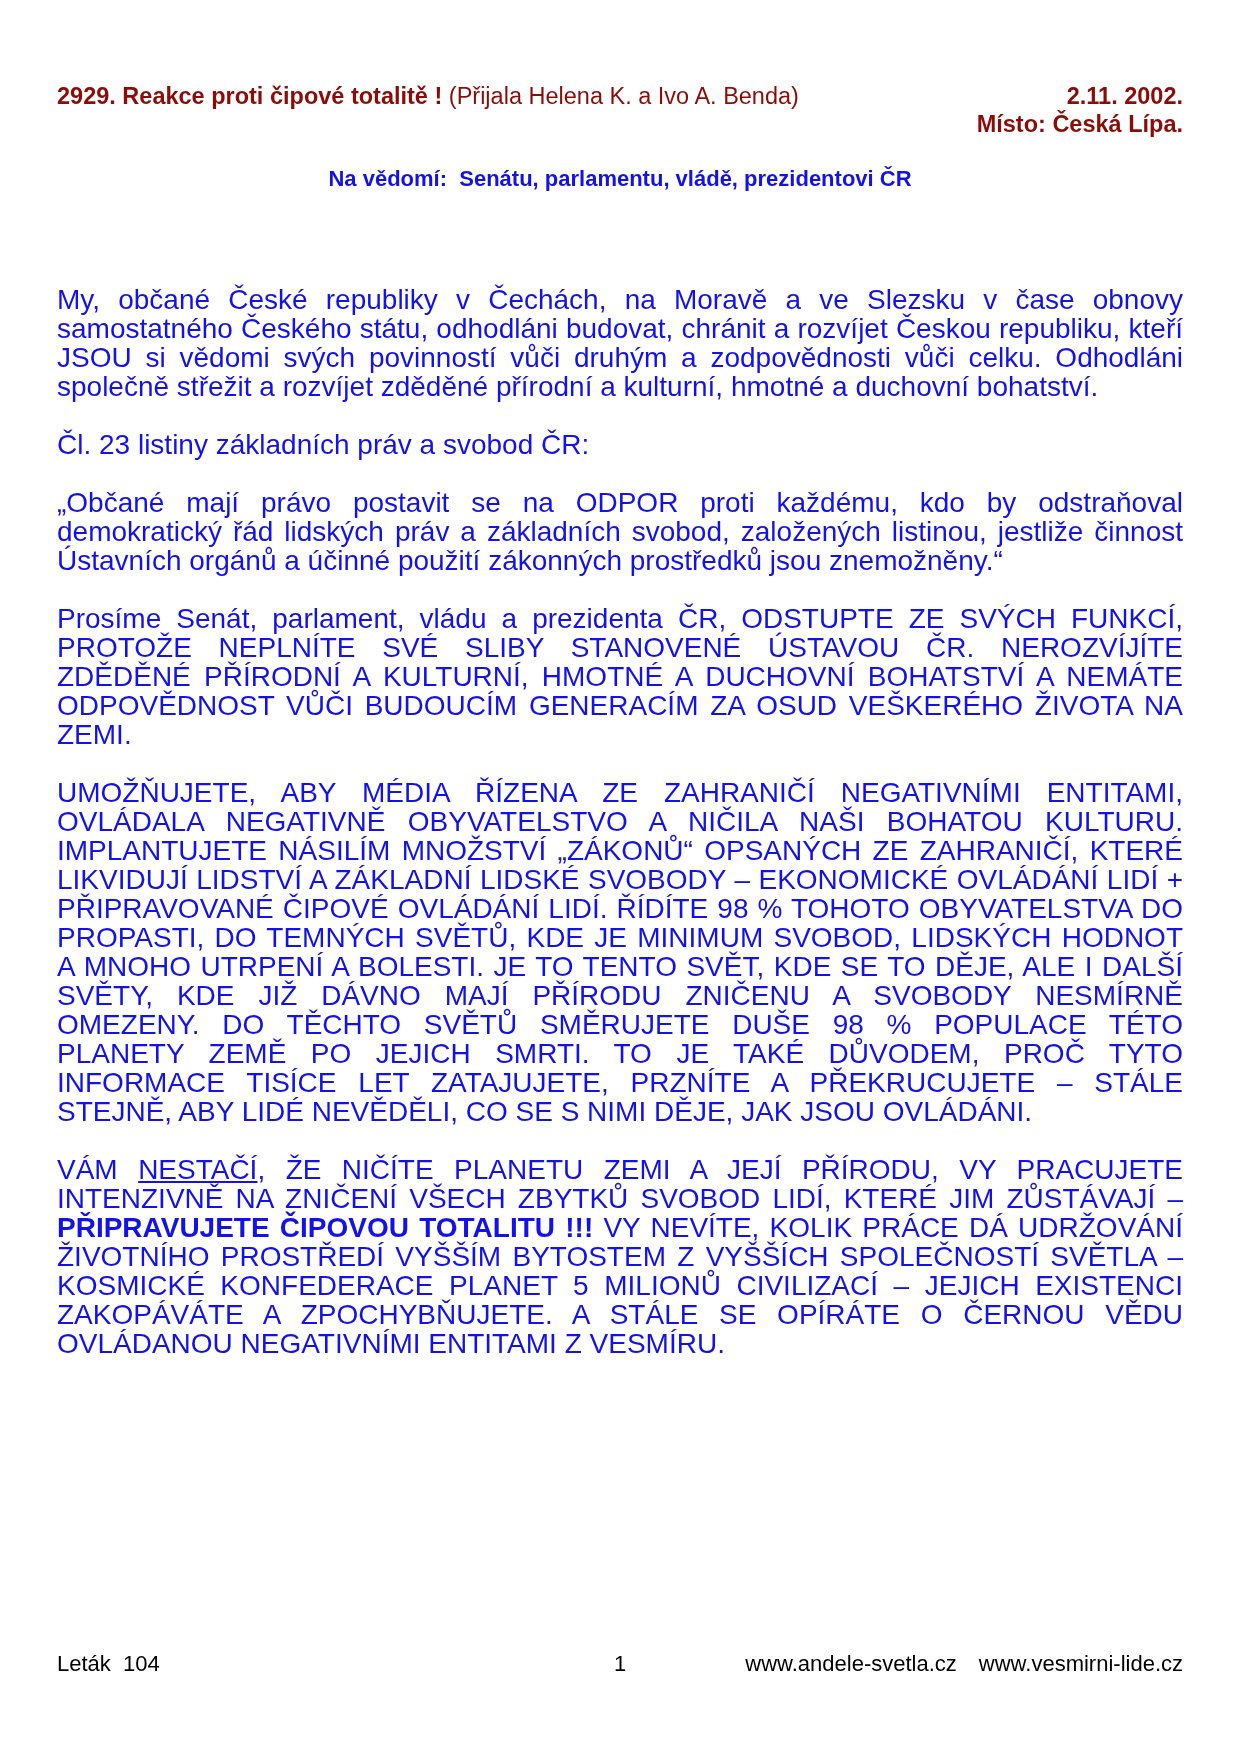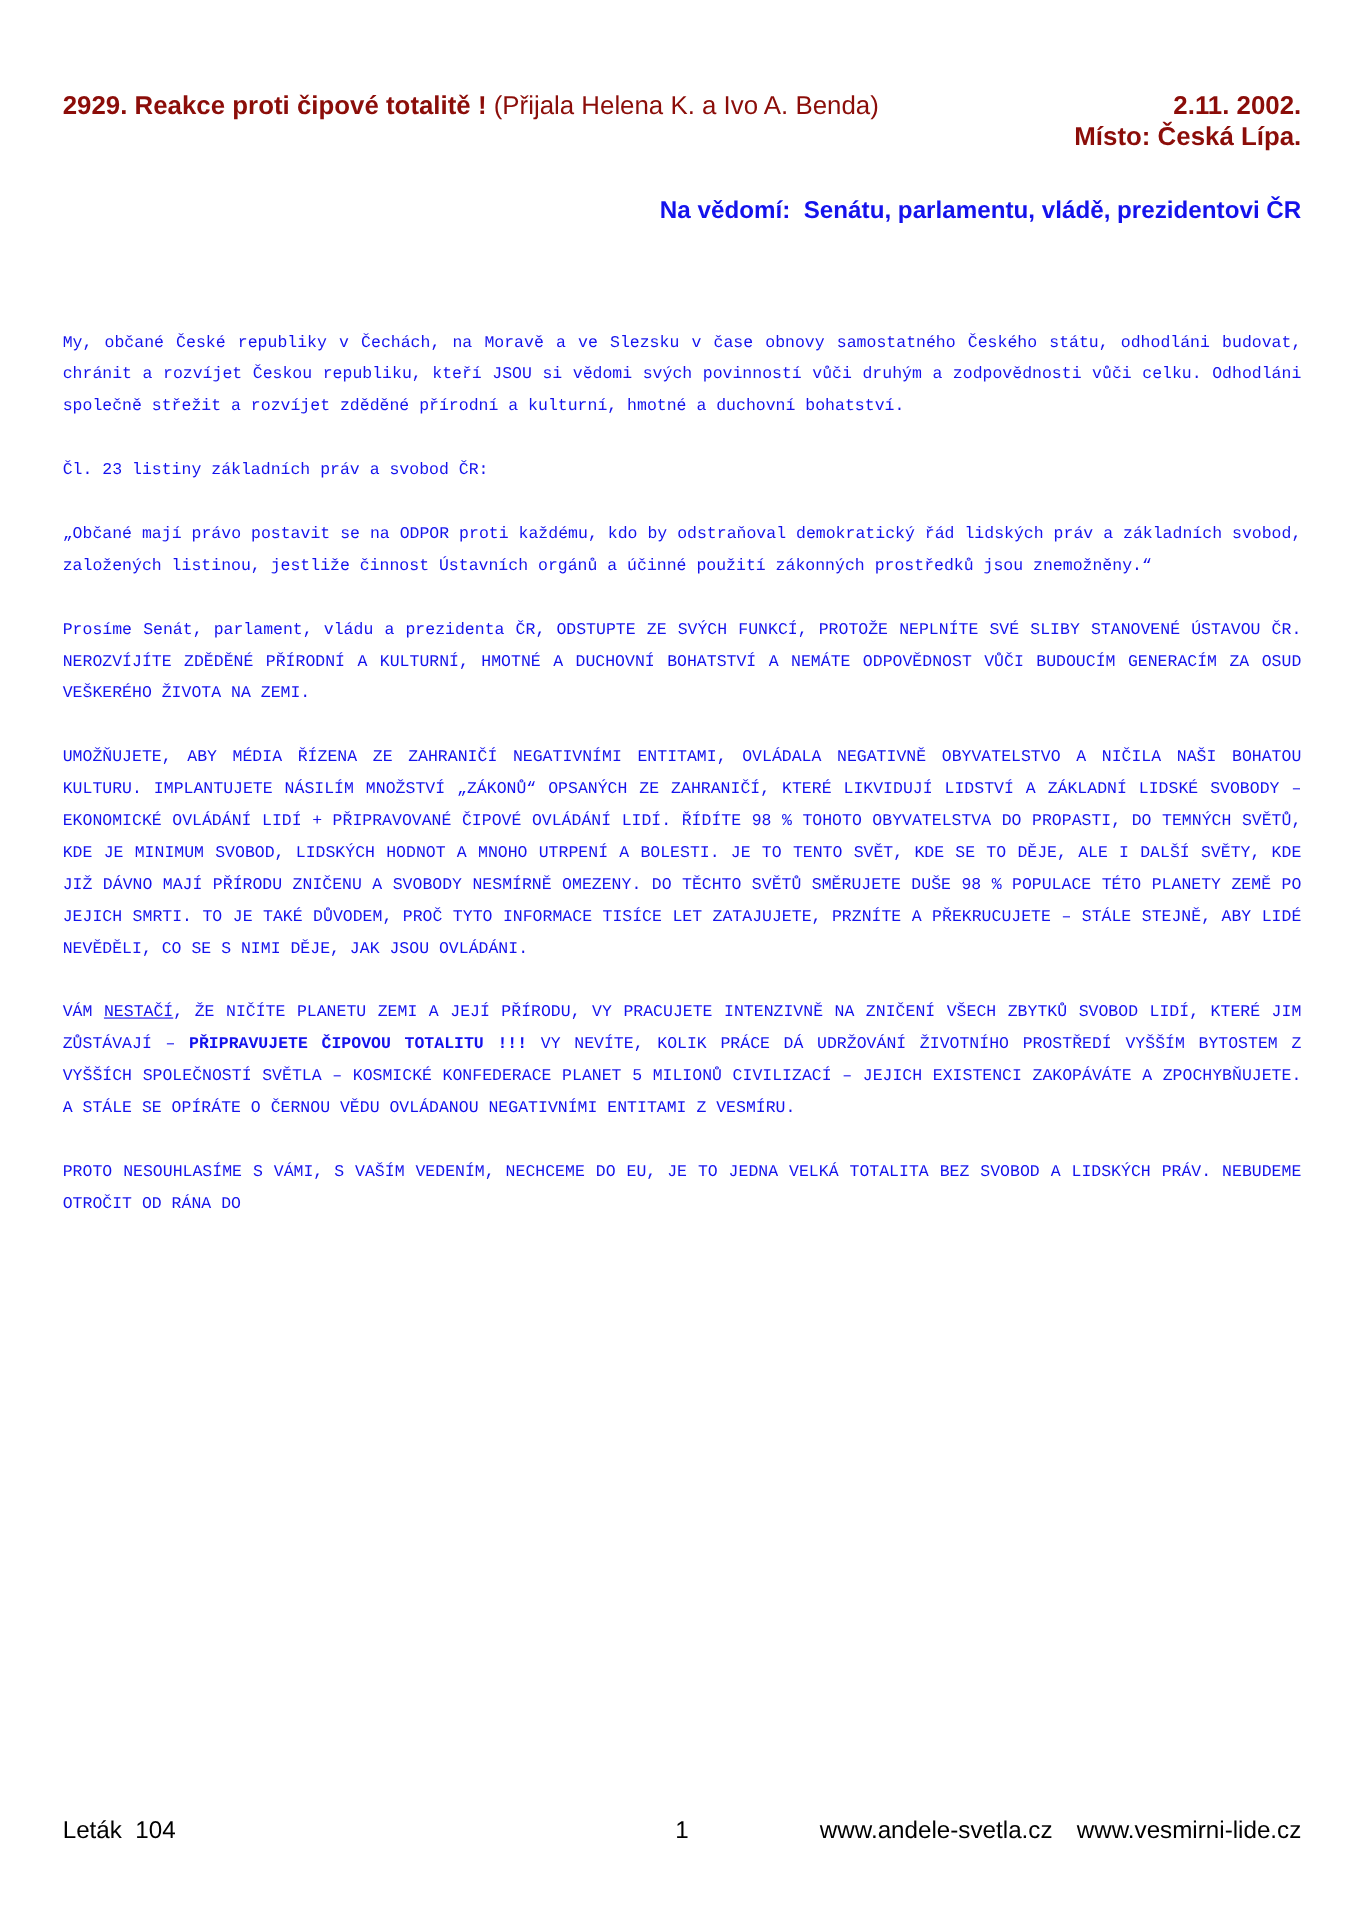--- a/index.html
+++ b/index.html
@@ -52,36 +52,35 @@
     font-size: 46px;
     line-height: 1;
     white-space: nowrap;
     transform: scaleX(0.9);
     transform-origin: center center;
     letter-spacing: 0px;
   }
 
   
   .notice {
-    margin-top: 40px;
-    text-align: right;
+    margin-top: 28px;
+    text-align: center;
     color: var(--body-blue);
     font-weight: bold;
     font-size: 22px;
     white-space: pre-wrap;
   }
 
   
   .doc-body {
     margin-top: 93px;
     color: var(--body-blue);
-    font-size: 15px;
+    font-size: 28px;
     line-height: 29px;
     text-align: justify;
-    font-family: Liberation Mono, monospace;
   }
   .doc-body p { margin-bottom: 29px; }
   .doc-body .u { text-decoration: underline; }
   .doc-body .b { font-weight: bold; }
 
   
   .doc-footer {
     position: absolute;
     left: 57px;
     right: 57px;
@@ -112,21 +111,20 @@
 
   <div class="notice">Na vědomí:  Senátu, parlamentu, vládě, prezidentovi ČR</div>
 
   <div class="doc-body">
     <p>My, občané České republiky v Čechách, na Moravě a ve Slezsku v čase obnovy samostatného Českého státu, odhodláni budovat, chránit a rozvíjet Českou republiku, kteří JSOU si vědomi svých povinností vůči druhým a zodpovědnosti vůči celku. Odhodláni společně střežit a rozvíjet zděděné přírodní a kulturní, hmotné a duchovní bohatství.</p>
     <p>Čl. 23 listiny základních práv a svobod ČR:</p>
     <p>„Občané mají právo postavit se na ODPOR proti každému, kdo by odstraňoval demokratický řád lidských práv a základních svobod, založených listinou, jestliže činnost Ústavních orgánů a účinné použití zákonných prostředků jsou znemožněny.“</p>
     <p>Prosíme Senát, parlament, vládu a prezidenta ČR, ODSTUPTE ZE SVÝCH FUNKCÍ, PROTOŽE NEPLNÍTE SVÉ SLIBY STANOVENÉ ÚSTAVOU ČR. NEROZVÍJÍTE ZDĚDĚNÉ PŘÍRODNÍ A KULTURNÍ, HMOTNÉ A DUCHOVNÍ BOHATSTVÍ A NEMÁTE ODPOVĚDNOST VŮČI BUDOUCÍM GENERACÍM ZA OSUD VEŠKERÉHO ŽIVOTA NA ZEMI.</p>
     <p>UMOŽŇUJETE, ABY MÉDIA ŘÍZENA ZE ZAHRANIČÍ NEGATIVNÍMI ENTITAMI, OVLÁDALA NEGATIVNĚ OBYVATELSTVO A NIČILA NAŠI BOHATOU KULTURU. IMPLANTUJETE NÁSILÍM MNOŽSTVÍ „ZÁKONŮ“ OPSANÝCH ZE ZAHRANIČÍ, KTERÉ LIKVIDUJÍ LIDSTVÍ A ZÁKLADNÍ LIDSKÉ SVOBODY – EKONOMICKÉ OVLÁDÁNÍ LIDÍ + PŘIPRAVOVANÉ ČIPOVÉ OVLÁDÁNÍ LIDÍ. ŘÍDÍTE 98 % TOHOTO OBYVATELSTVA DO PROPASTI, DO TEMNÝCH SVĚTŮ, KDE JE MINIMUM SVOBOD, LIDSKÝCH HODNOT A MNOHO UTRPENÍ A BOLESTI. JE TO TENTO SVĚT, KDE SE TO DĚJE, ALE I DALŠÍ SVĚTY, KDE JIŽ DÁVNO MAJÍ PŘÍRODU ZNIČENU A SVOBODY NESMÍRNĚ OMEZENY. DO TĚCHTO SVĚTŮ SMĚRUJETE DUŠE 98 % POPULACE TÉTO PLANETY ZEMĚ PO JEJICH SMRTI. TO JE TAKÉ DŮVODEM, PROČ TYTO INFORMACE TISÍCE LET ZATAJUJETE, PRZNÍTE A PŘEKRUCUJETE – STÁLE STEJNĚ, ABY LIDÉ NEVĚDĚLI, CO SE S NIMI DĚJE, JAK JSOU OVLÁDÁNI.</p>
     <p><span>VÁM </span><span class="u">NESTAČÍ</span><span>, ŽE NIČÍTE PLANETU ZEMI A JEJÍ PŘÍRODU, VY PRACUJETE INTENZIVNĚ NA ZNIČENÍ VŠECH ZBYTKŮ SVOBOD LIDÍ, KTERÉ JIM ZŮSTÁVAJÍ – </span><span class="b">PŘIPRAVUJETE ČIPOVOU TOTALITU !!!</span><span> VY NEVÍTE, KOLIK PRÁCE DÁ UDRŽOVÁNÍ ŽIVOTNÍHO PROSTŘEDÍ VYŠŠÍM BYTOSTEM Z VYŠŠÍCH SPOLEČNOSTÍ SVĚTLA – KOSMICKÉ KONFEDERACE PLANET 5 MILIONŮ CIVILIZACÍ – JEJICH EXISTENCI ZAKOPÁVÁTE A ZPOCHYBŇUJETE. A STÁLE SE OPÍRÁTE O ČERNOU VĚDU OVLÁDANOU NEGATIVNÍMI ENTITAMI Z VESMÍRU.</span></p>
-    <p>PROTO NESOUHLASÍME S VÁMI, S VAŠÍM VEDENÍM, NECHCEME DO EU, JE TO JEDNA VELKÁ TOTALITA BEZ SVOBOD A LIDSKÝCH PRÁV. NEBUDEME OTROČIT OD RÁNA DO</p>
   </div>
 
   <div class="doc-footer">
     <span class="fl">Leták  104</span>
     <span class="fc">1</span>
     <span class="fr"><span>www.andele-svetla.cz</span><span>www.vesmirni-lide.cz</span></span>
   </div>
 
 </div>
 

